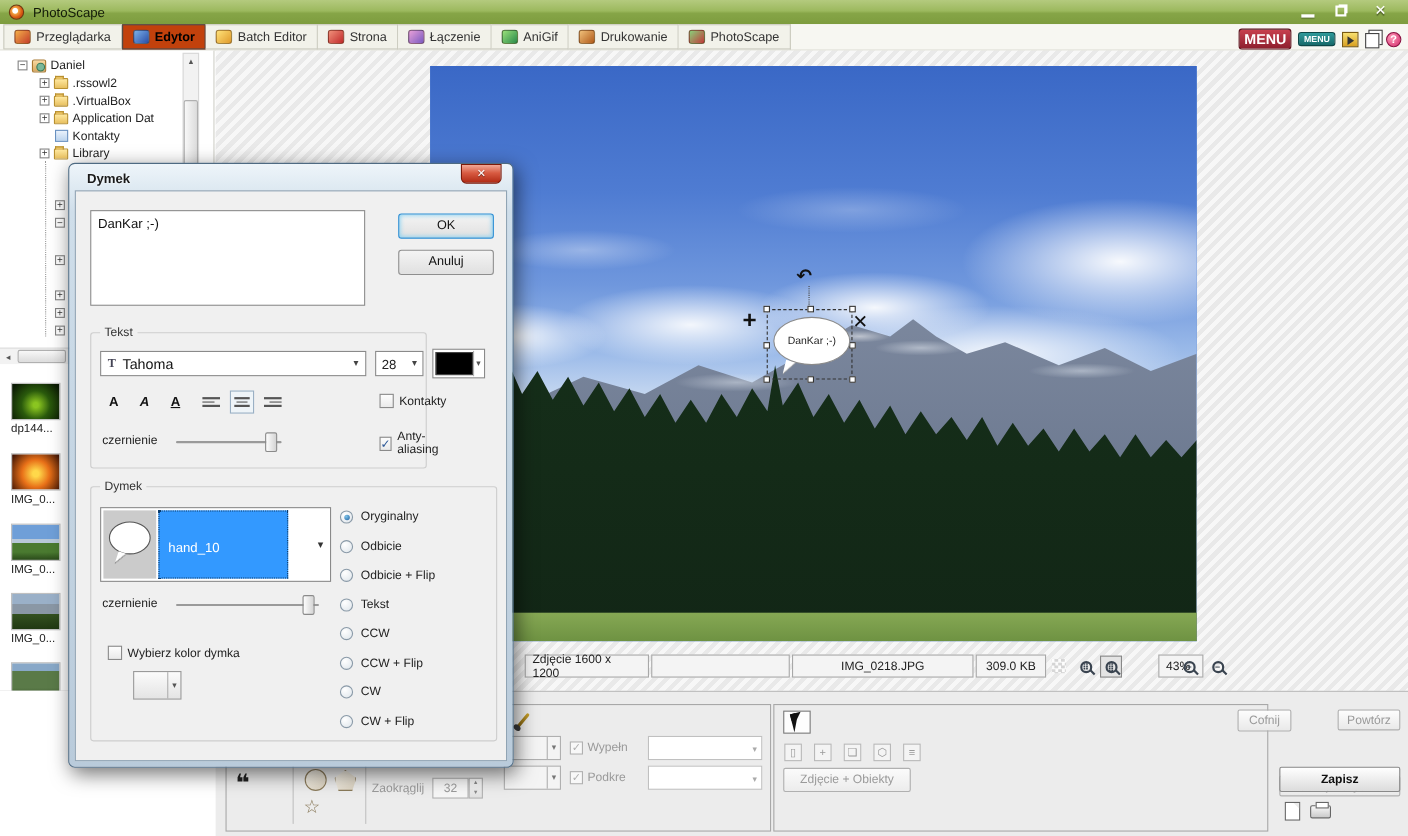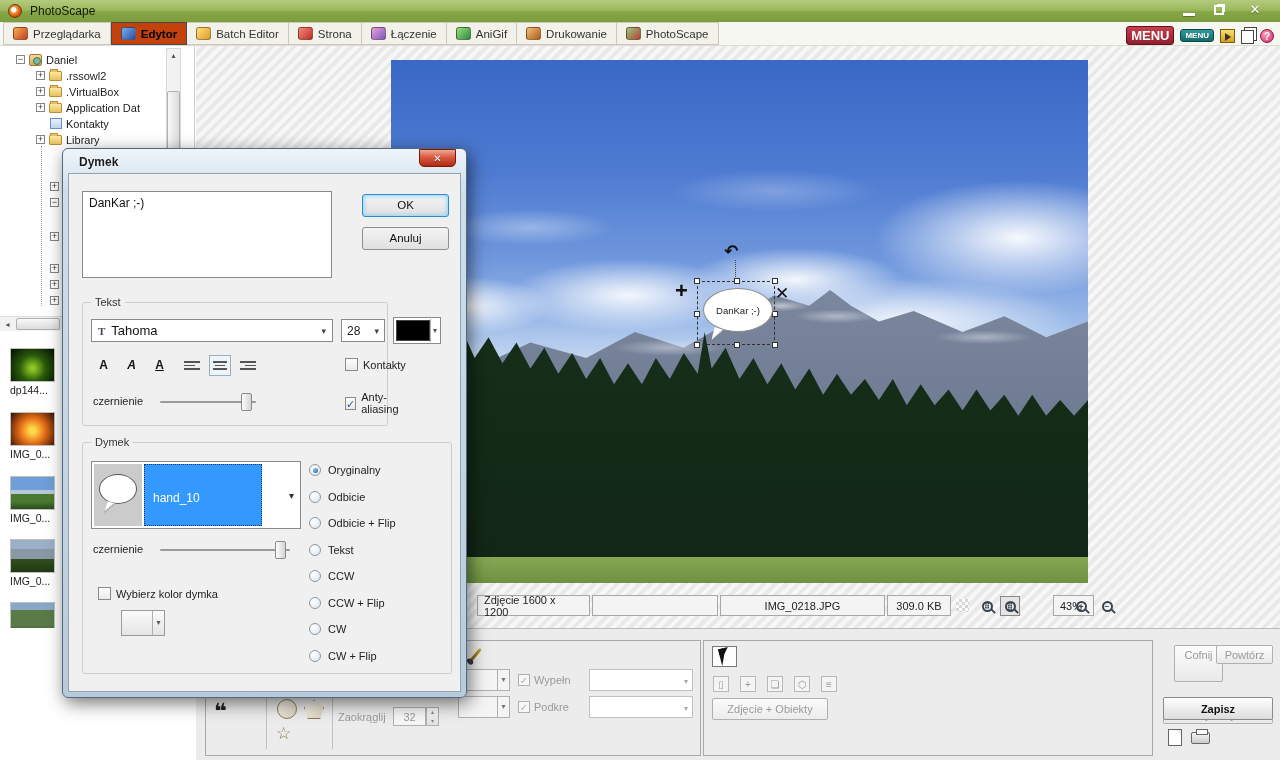--- a/index.html
+++ b/index.html
@@ -174,21 +174,21 @@
   [data-name="pointer-icon"]{ width:0; height:0; border-left:5px solid #111; border-right:5px solid transparent; border-bottom:11px solid transparent; border-top:6px solid #111; transform:rotate(-14deg);}
   .obj-ic{ position:absolute; top:35px; width:16px; height:16px; border:1px solid #b8b8b8; background:#f4f4f4; color:#9a9a9a; font-size:10px; text-align:center; line-height:15px;}
   [data-name="delete-object-icon"]{ left:9px; }
   [data-name="duplicate-object-icon"]{ left:36px; }
   [data-name="group-objects-icon"]{ left:63px; }
   [data-name="ungroup-objects-icon"]{ left:90px; }
   [data-name="object-list-icon"]{ left:117px; }
   [data-name="photo-objects-button"]{ position:absolute; left:8px; top:57px; width:116px; height:22px; background:linear-gradient(#fbfbfb,#ececec); border:1px solid #b0b0b0; border-radius:2px; color:#9a9a9a; text-align:center; line-height:21px;}
 
   .act-btn{ position:absolute; background:linear-gradient(#fdfdfd,#e9e9e9); border:1px solid #b0b0b0; border-radius:2px; color:#9a9a9a; text-align:center; font-size:11px;}
-  [data-name="undo-button"]{ left:1174px; top:645px; width:49px; height:37px; line-height:18px;}
+  [data-name="undo-button"]{ left:1125px; top:645px; width:49px; height:20px; line-height:18px;}
   [data-name="redo-button"]{ left:1216px; top:645px; width:57px; height:19px; line-height:18px;}
   [data-name="undo-all-button"]{ left:1163px; top:671px; width:110px; height:19px; line-height:18px;margin-top:34px;}
   [data-name="save-button"]{ left:1163px; top:697px; width:110px; height:23px; line-height:22px; color:#111; border:1px solid #8a8a8a; background:linear-gradient(#ffffff,#dcdcdc); font-weight:bold;}
   [data-name="new-file-icon"]{ position:absolute; left:1168px; top:729px; width:14px; height:17px; background:#fff; border:1px solid #666; position:absolute;}
   [data-name="new-file-icon"]::after{ content:""; position:absolute; right:0; top:0; border-left:5px solid transparent; border-top:5px solid #ececec; }
   [data-name="print-icon"]{ position:absolute; left:1191px; top:732px; width:19px; height:12px; background:linear-gradient(#f8f8f8,#cacaca); border:1px solid #666; border-radius:2px;}
   [data-name="print-icon"]::before{ content:""; position:absolute; left:4px; top:-4px; width:10px; height:4px; background:#fff; border:1px solid #666;}
 
   
   [data-name="bubble-dialog"]{ position:absolute; left:62px; top:148px; width:405px; height:550px; border:1px solid #4e6a82; border-radius:6px;

